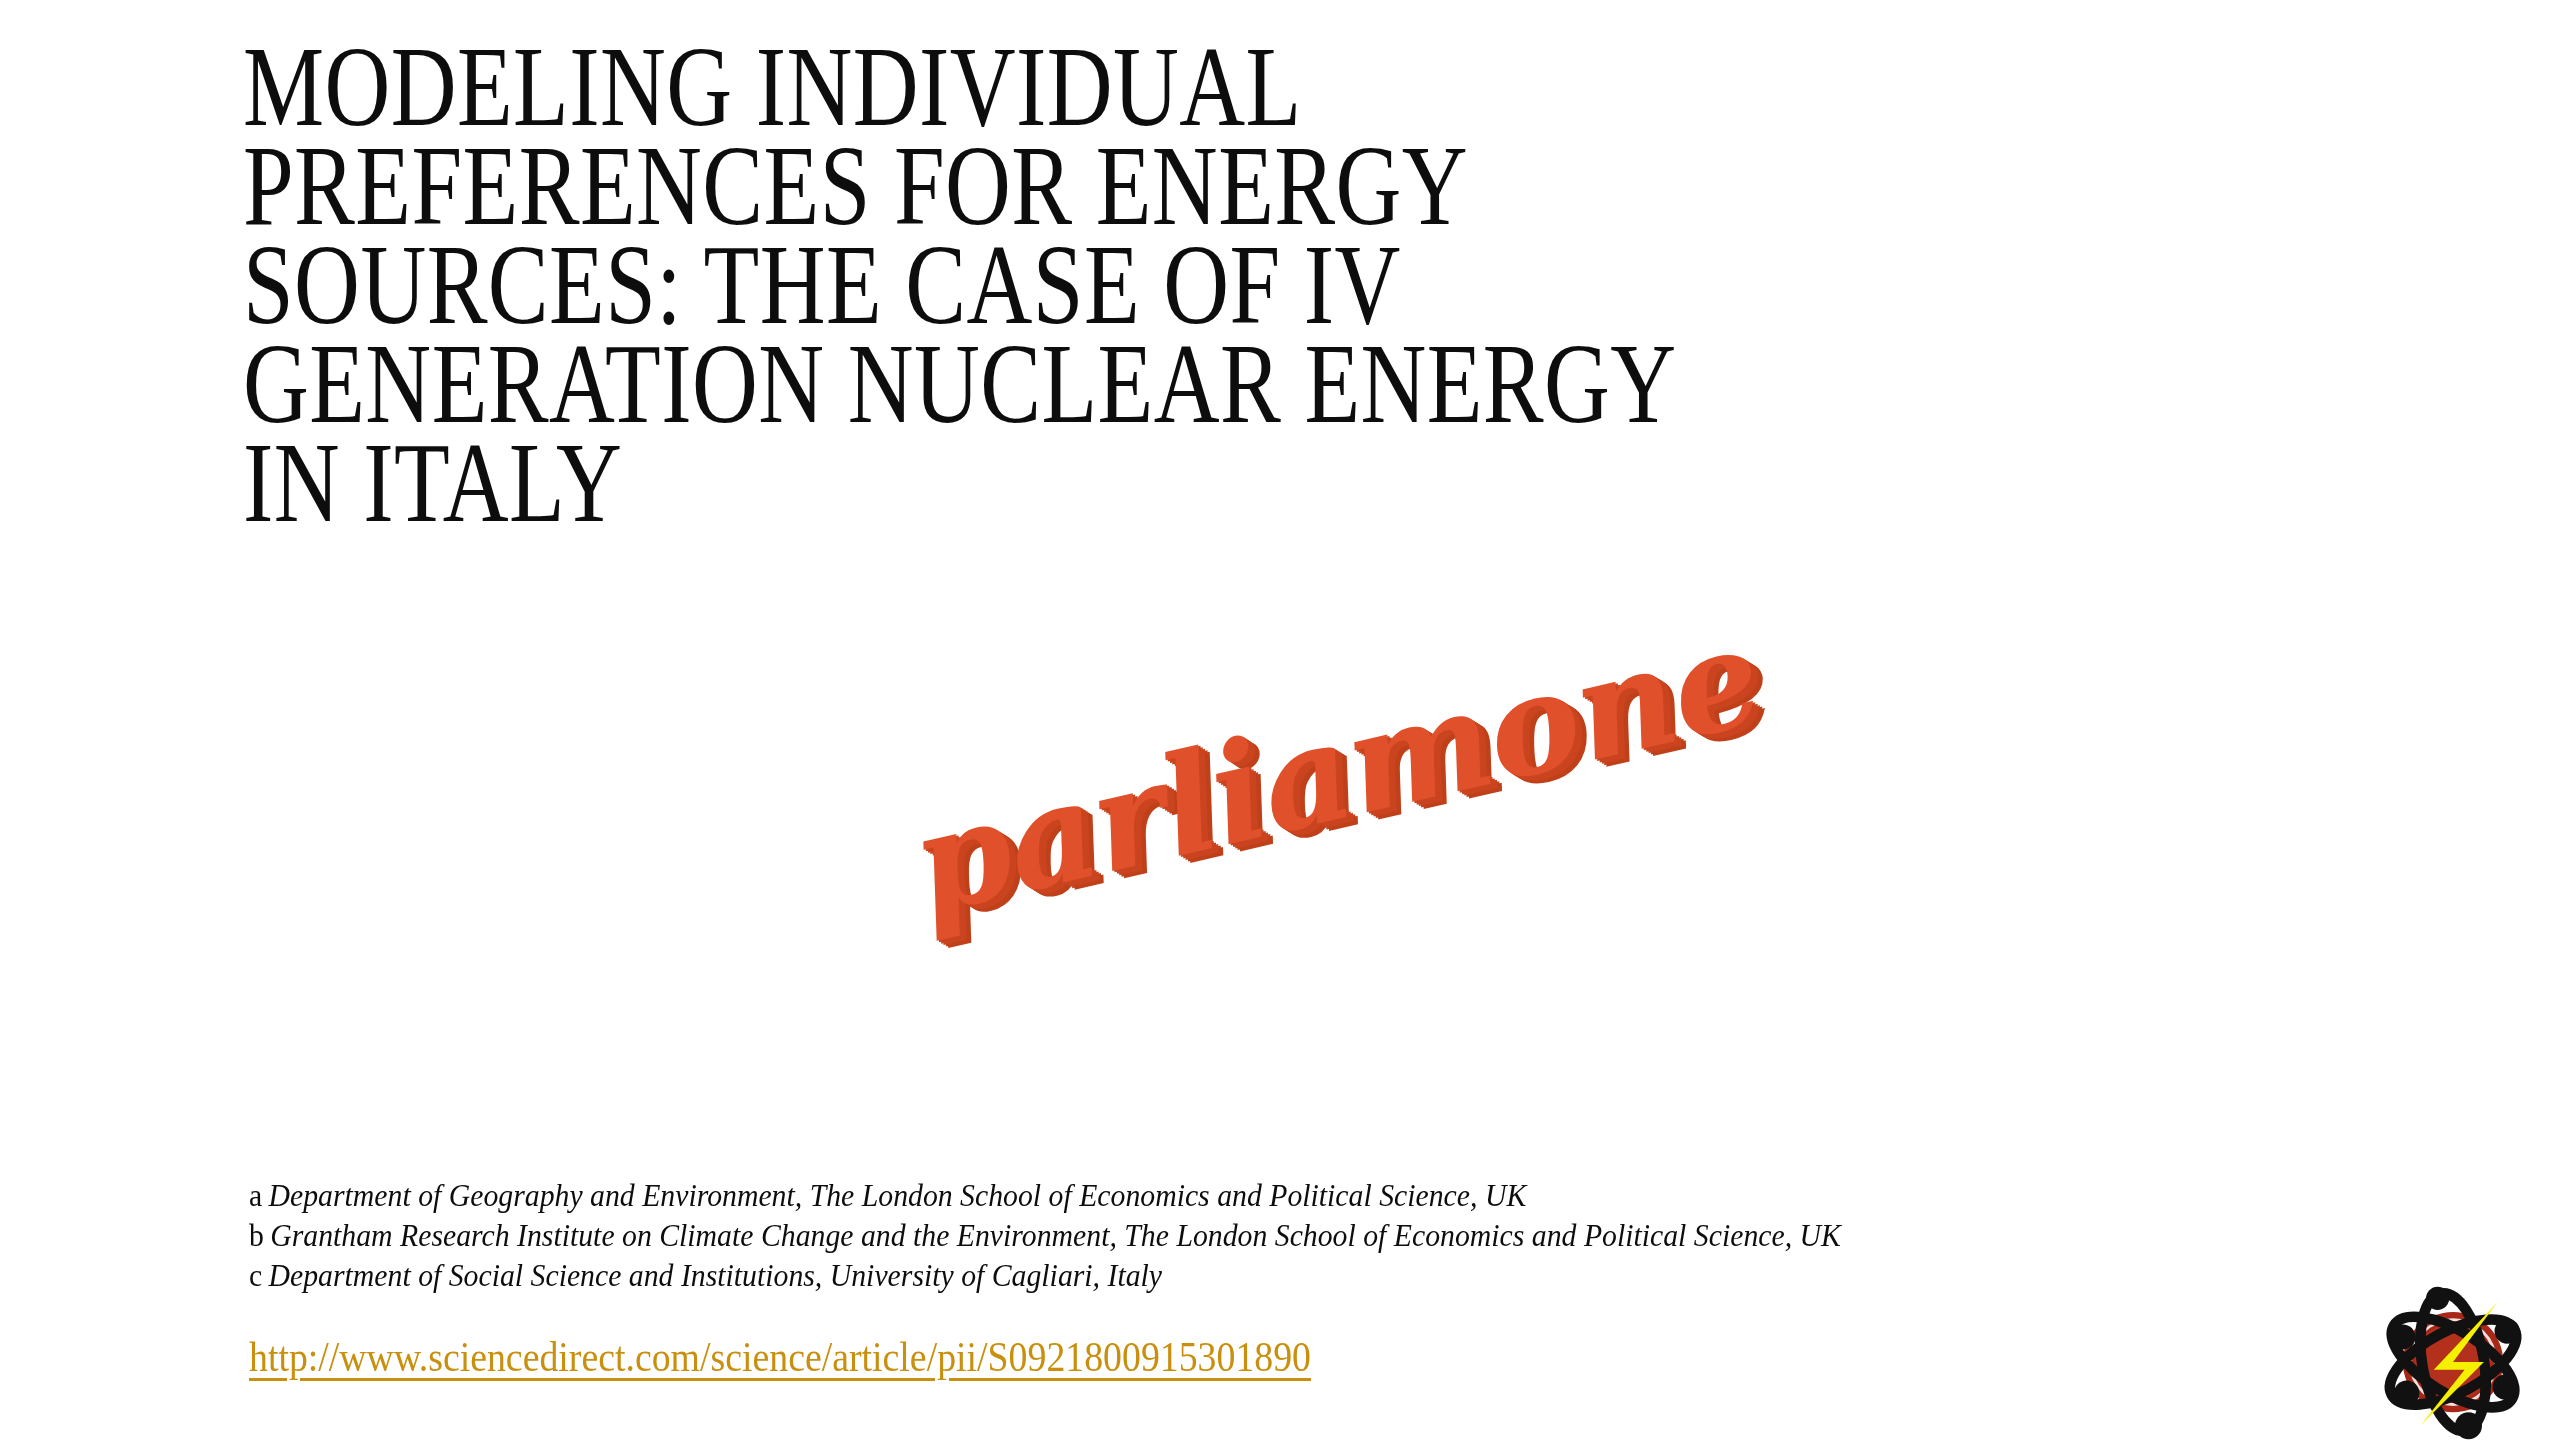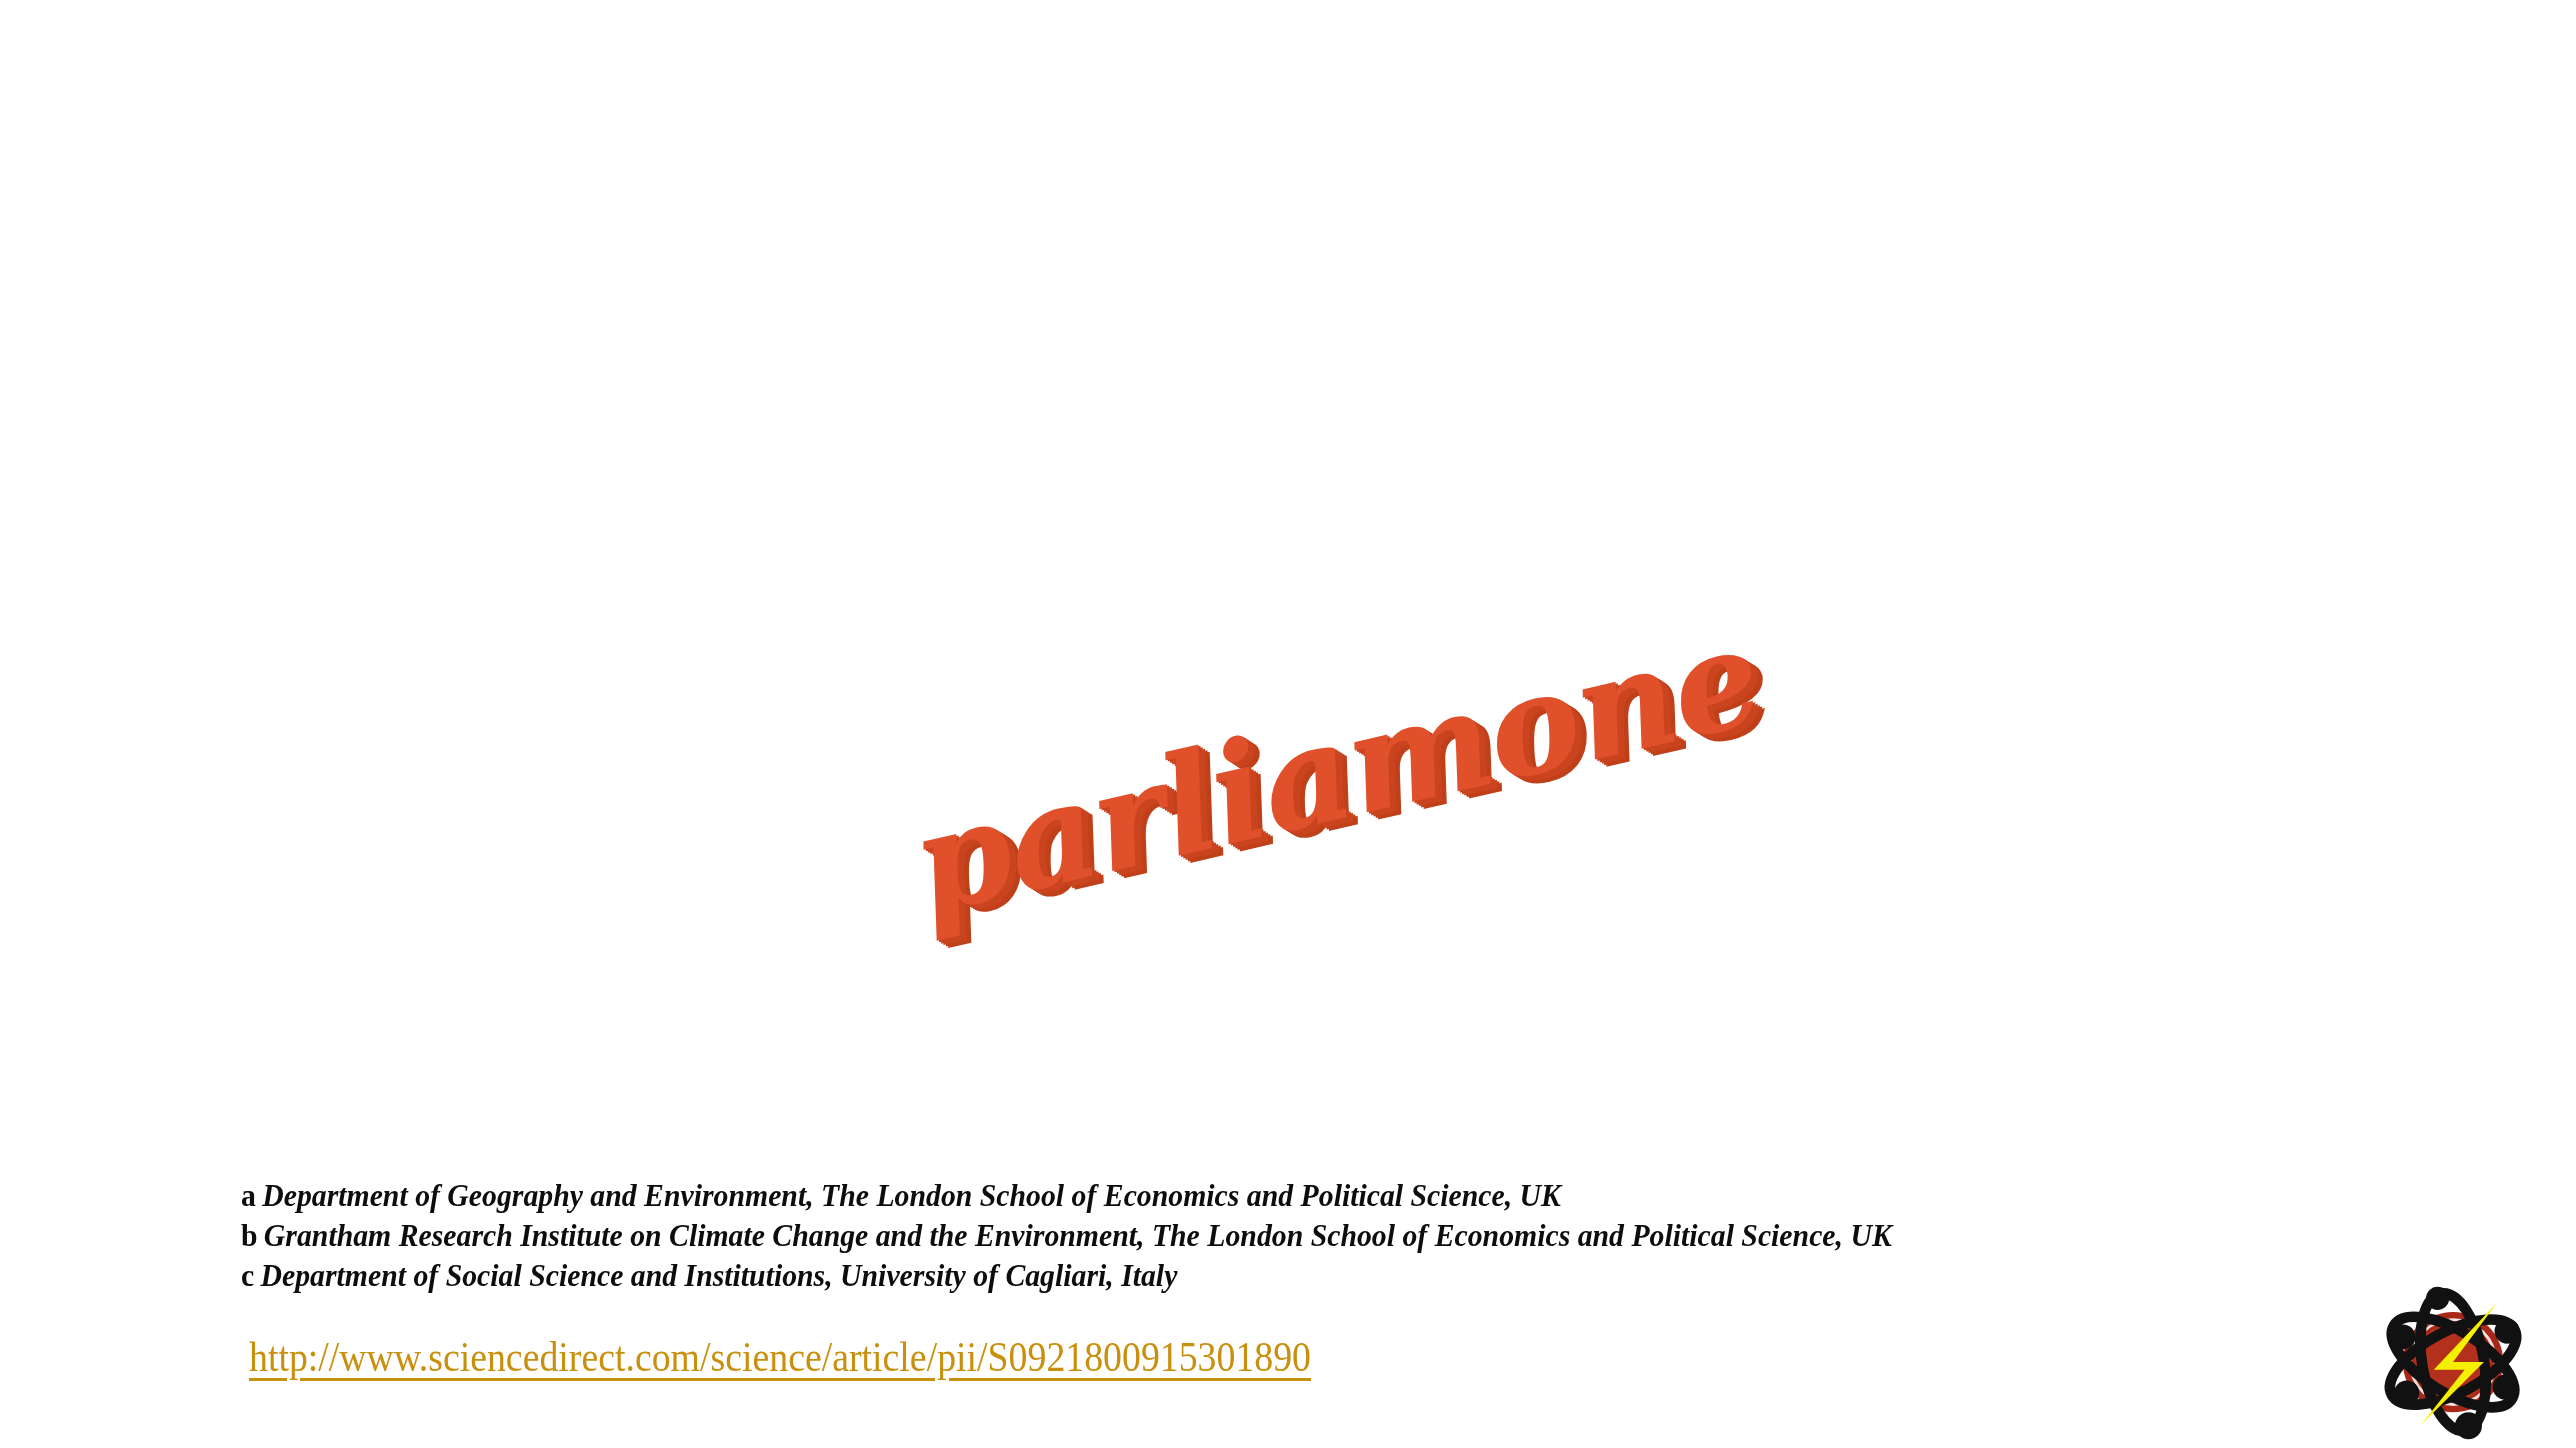--- a/index.html
+++ b/index.html
@@ -105,24 +105,23 @@
   .author-mark {
     font-style: normal;
     font-size: 31px;
     padding-left: 2.9px;
     padding-right: 1px;
   }
 
   
   .affiliations {
     position: absolute;
-    left: 241px;
+    left: 249px;
     top: 1175px;
     width: 2222px;
-    font-weight: bold;
   }
   .aff-line {
     font-family: "Liberation Serif", "DejaVu Serif", serif;
     font-size: 32px;
     line-height: 40px;
     color: #0d0d0d;
     white-space: nowrap;
     transform: scaleX(0.93);
     transform-origin: left center;
   }
@@ -155,20 +154,27 @@
     width: 180px;
     height: 166px;
   }
   .atom-logo svg { display: block; width: 100%; height: 100%; }
 </style>
 </head>
 <body>
 
 <div class="slide">
 
+  <div class="title-block">
+    <div class="title-line">MODELING INDIVIDUAL</div>
+    <div class="title-line">PREFERENCES FOR ENERGY</div>
+    <div class="title-line">SOURCES: THE CASE OF IV</div>
+    <div class="title-line">GENERATION NUCLEAR ENERGY</div>
+    <div class="title-line">IN ITALY</div>
+  </div>
 
   <div class="parliamone-wrap">
     <div class="parliamone">parliamone</div>
   </div>
 
 
   <div class="affiliations">
     <div class="aff-line">
       <span class="aff-key">a</span><span class="aff-text">Department of Geography and Environment, The London School of Economics and Political Science, UK</span>
     </div>

